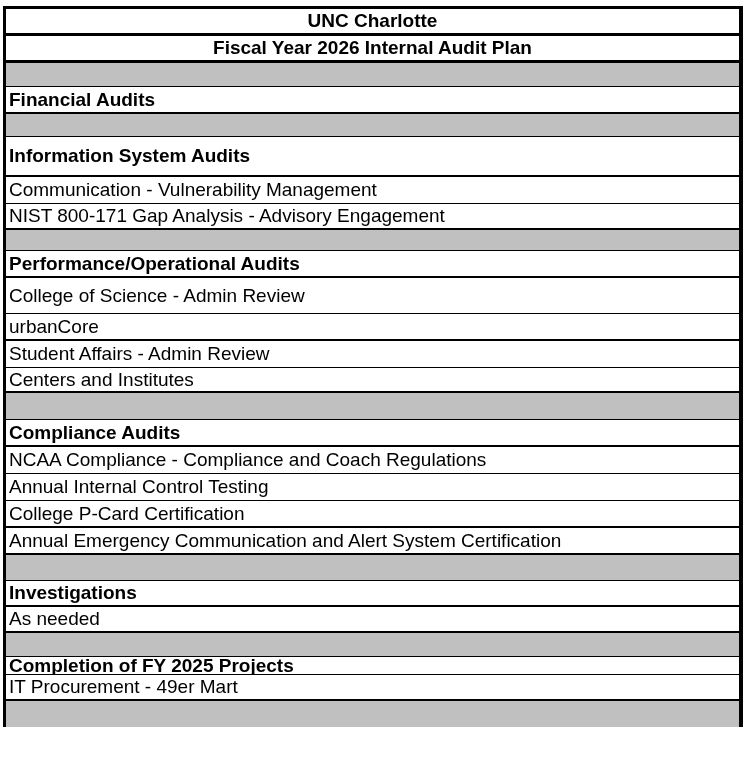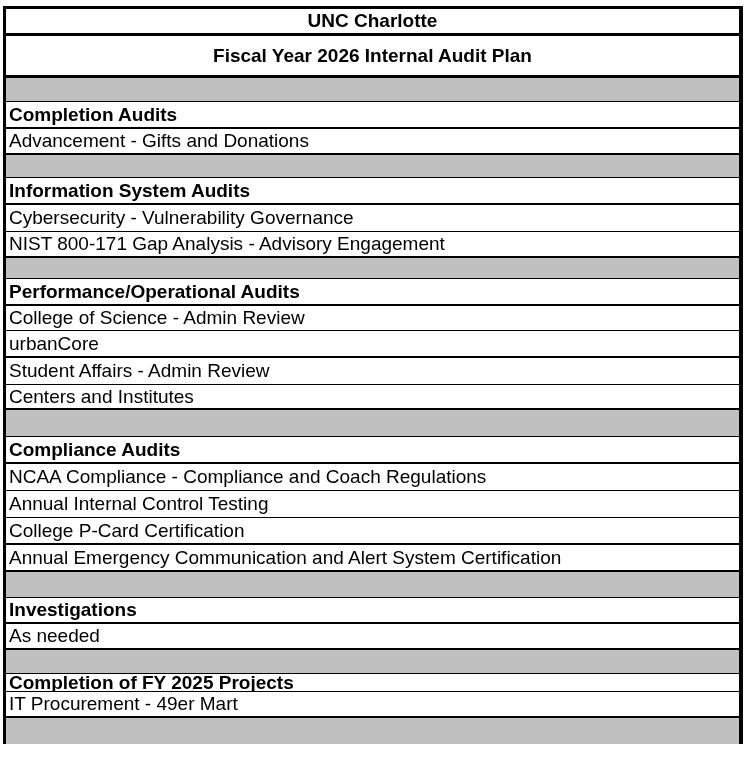--- a/index.html
+++ b/index.html
@@ -19,34 +19,33 @@
   .row.title { justify-content: center; font-weight: bold; font-size: 19px; padding-left: 0; border-bottom: 3px solid #000; }
   .row.gray { background: #c0c0c0; }
   .row.heading { font-weight: bold; }
   .row.nobottom { border-bottom: none; }
 </style>
 </head>
 <body>
 
 <div class="sheet">
   <div class="row title" style="height:27px">UNC Charlotte</div>
-  <div class="row title" style="height:42px">Fiscal Year 2026 Internal Audit Plan</div>
+  <div class="row title" style="height:27px">Fiscal Year 2026 Internal Audit Plan</div>
   <div class="row gray" style="height:24px"></div>
 
-  <div class="row heading thick" style="height:27px">Completion Audits</div>
-  <div class="row thick" style="height:26px">Advancement - Gifts and Donations</div>
+  <div class="row heading thick" style="height:27px">Financial Audits</div>
   <div class="row gray" style="height:23px"></div>
 
-  <div class="row heading thick" style="height:27px">Information System Audits</div>
-  <div class="row" style="height:27px">Cybersecurity - Vulnerability Governance</div>
+  <div class="row heading thick" style="height:40px">Information System Audits</div>
+  <div class="row" style="height:27px">Communication - Vulnerability Management</div>
   <div class="row thick" style="height:26px">NIST 800-171 Gap Analysis - Advisory Engagement</div>
   <div class="row gray" style="height:21px"></div>
 
   <div class="row heading thick" style="height:27px">Performance/Operational Audits</div>
-  <div class="row" style="height:25px">College of Science - Admin Review</div>
+  <div class="row" style="height:36px">College of Science - Admin Review</div>
   <div class="row thick" style="height:27px">urbanCore</div>
   <div class="row" style="height:27px">Student Affairs - Admin Review</div>
   <div class="row thick" style="height:25px">Centers and Institutes</div>
   <div class="row gray" style="height:27px"></div>
 
   <div class="row heading thick" style="height:27px">Compliance Audits</div>
   <div class="row" style="height:27px">NCAA Compliance - Compliance and Coach Regulations</div>
   <div class="row" style="height:27px">Annual Internal Control Testing</div>
   <div class="row thick" style="height:27px">College P-Card Certification</div>
   <div class="row thick" style="height:27px">Annual Emergency Communication and Alert System Certification</div>

